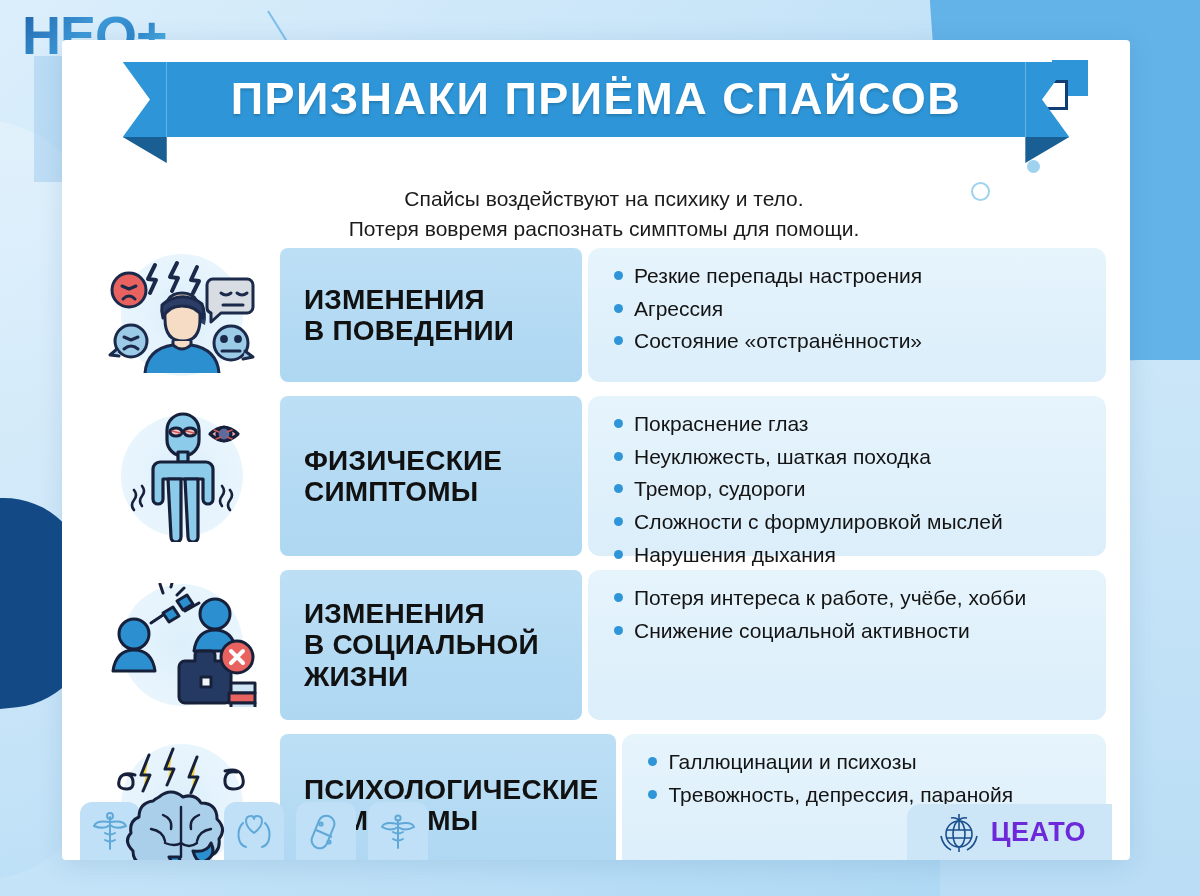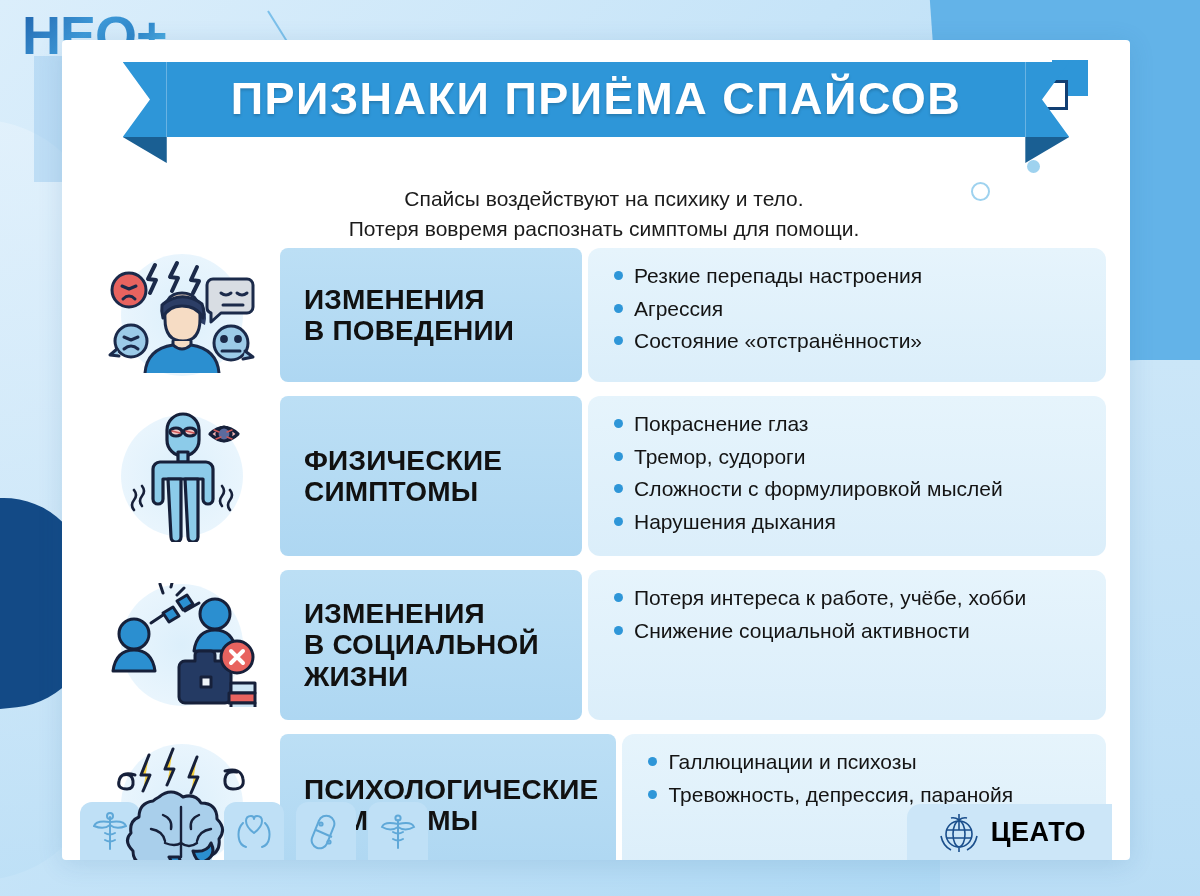--- a/index.html
+++ b/index.html
@@ -241,21 +241,21 @@
     display: flex; align-items: center; justify-content: center;
   }
   .footer-brand {
     background: #cce6f8;
     border-radius: 14px 0 0 0;
     height: 56px;
     display: flex; align-items: center; gap: 10px;
     padding: 0 26px 0 30px;
   }
   .footer-brand-name {
-    font-size: 27px; font-weight: 700; color: #000000; letter-spacing: .5px;
+    font-size: 27px; font-weight: 700; color: #6d28d9; letter-spacing: .5px;
   }
 </style>
 </head>
 <body>
 
 <div id="poster">
 
   <div class="bg-band-right-blue"></div>
   <div class="bg-band-right-pale"></div>
   <div class="bg-band-left-soft"></div>
@@ -375,20 +375,24 @@
           <div class="row-label-text">ФИЗИЧЕСКИЕ
 СИМПТОМЫ</div>
         </div>
         <div class="row-bullets">
           <div class="bullet">
             <span class="dot"></span>
             <span>Покраснение глаз</span>
           </div>
           <div class="bullet">
             <span class="dot"></span>
+            <span>Неуклюжесть, шаткая походка</span>
+          </div>
+          <div class="bullet">
+            <span class="dot"></span>
             <span>Тремор, судороги</span>
           </div>
           <div class="bullet">
             <span class="dot"></span>
             <span>Сложности с формулировкой мыслей</span>
           </div>
           <div class="bullet">
             <span class="dot"></span>
             <span>Нарушения дыхания</span>
           </div>

